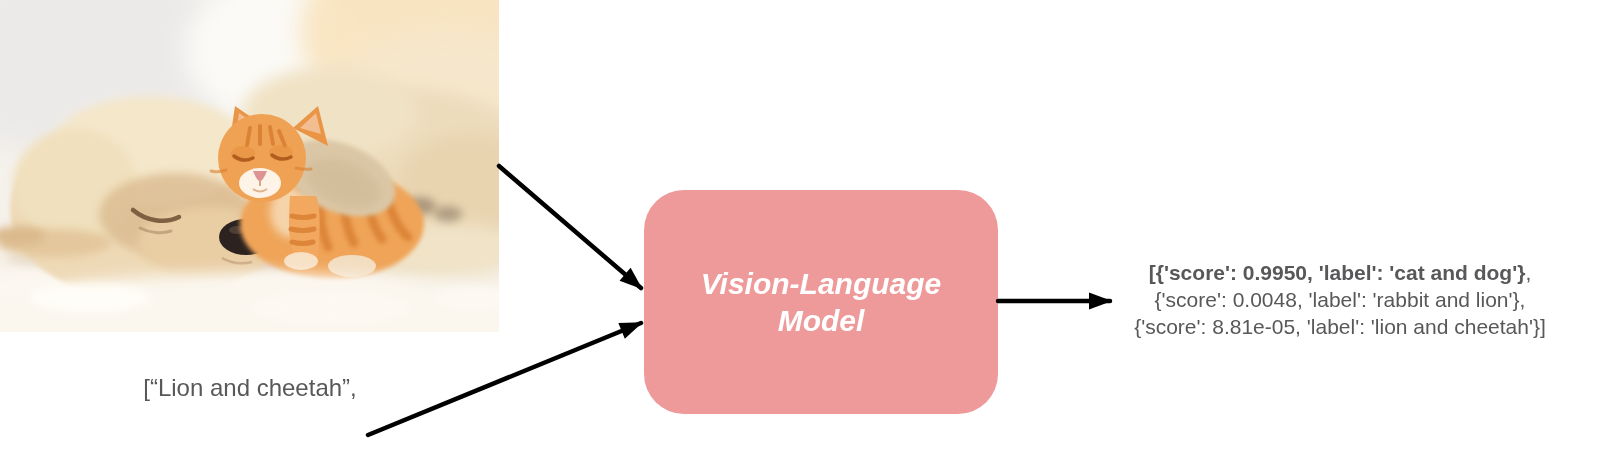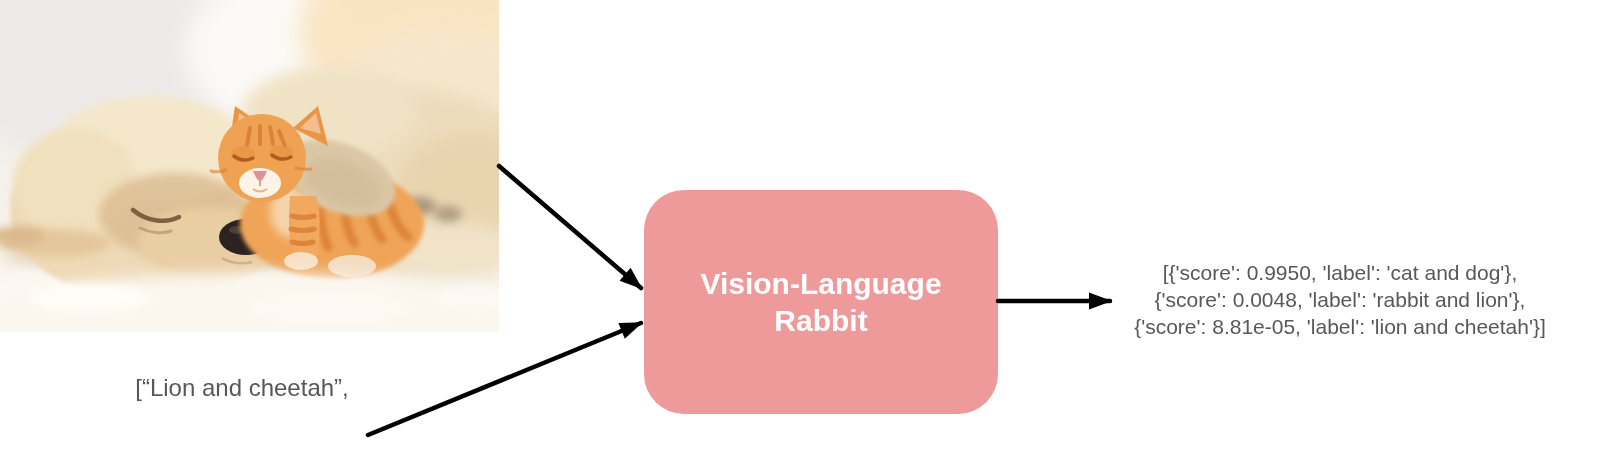--- a/index.html
+++ b/index.html
@@ -11,50 +11,51 @@
     overflow:hidden;
     font-family:"Liberation Sans", sans-serif;
   }
   
   .photo{
     position:absolute; left:0; top:0; width:499px; height:332px;
   }
   .photo svg{display:block;}
   
   .input-labels{
-    position:absolute; left:87px; top:371px; width:310px;
+    position:absolute; left:95px; top:371px; width:310px;
     text-align:center;
     font-size:24px; line-height:33px;
     color:#58585a;
     white-space:nowrap;
   }
   
   .vlm-box{
     position:absolute; left:644px; top:190px; width:354px; height:224px;
     background:#ee9a9a;
     border-radius:40px;
     display:flex; flex-direction:column; align-items:center; justify-content:center;
     color:#ffffff;
     font-size:30px; font-weight:bold; line-height:37px;
     text-align:center;
+    font-style:italic;
   }
   
   .arrows-svg{
     position:absolute; left:0; top:0; width:1600px; height:473px;
     pointer-events:none;
   }
   
   .output-text{
     position:absolute; left:1055px; top:259px; width:570px;
     text-align:center;
     font-size:21px; line-height:27px;
     color:#58585a;
     white-space:nowrap;
   }
-  .output-text .b{font-weight:normal;}
+  .output-text .b{font-weight:bold;}
 </style>
 </head>
 <body>
 
 <div class="canvas">
 
   <div class="photo">
     <svg width="499" height="332" viewBox="0 0 499 332">
       <defs>
         <filter id="b2" x="-50%" y="-50%" width="200%" height="200%">
@@ -154,21 +155,21 @@
       <ellipse cx="478" cy="298" rx="42" ry="12" fill="#fdf9f2" filter="url(#b4)"></ellipse>
     </svg>
   </div>
 
   <div class="input-labels">
     <div>[“Lion and cheetah”,</div>
   </div>
 
   <div class="vlm-box">
     <span>Vision-Language</span>
-    <span>Rabbit</span>
+    <span>Model</span>
   </div>
 
   <svg class="arrows-svg" width="1600" height="473" viewBox="0 0 1600 473">
     <defs>
       <marker id="ah" markerUnits="userSpaceOnUse" markerWidth="26" markerHeight="22" refX="22" refY="11" orient="auto">
         <path d="M1,2.5 L24,11 L1,19.5 Z" fill="#000000"></path>
       </marker>
     </defs>
     <line x1="499" y1="166" x2="641" y2="288" stroke="#000000" stroke-width="4.5" stroke-linecap="round" marker-end="url(#ah)"></line>
     <line x1="368" y1="435" x2="641" y2="323" stroke="#000000" stroke-width="4.5" stroke-linecap="round" marker-end="url(#ah)"></line>

